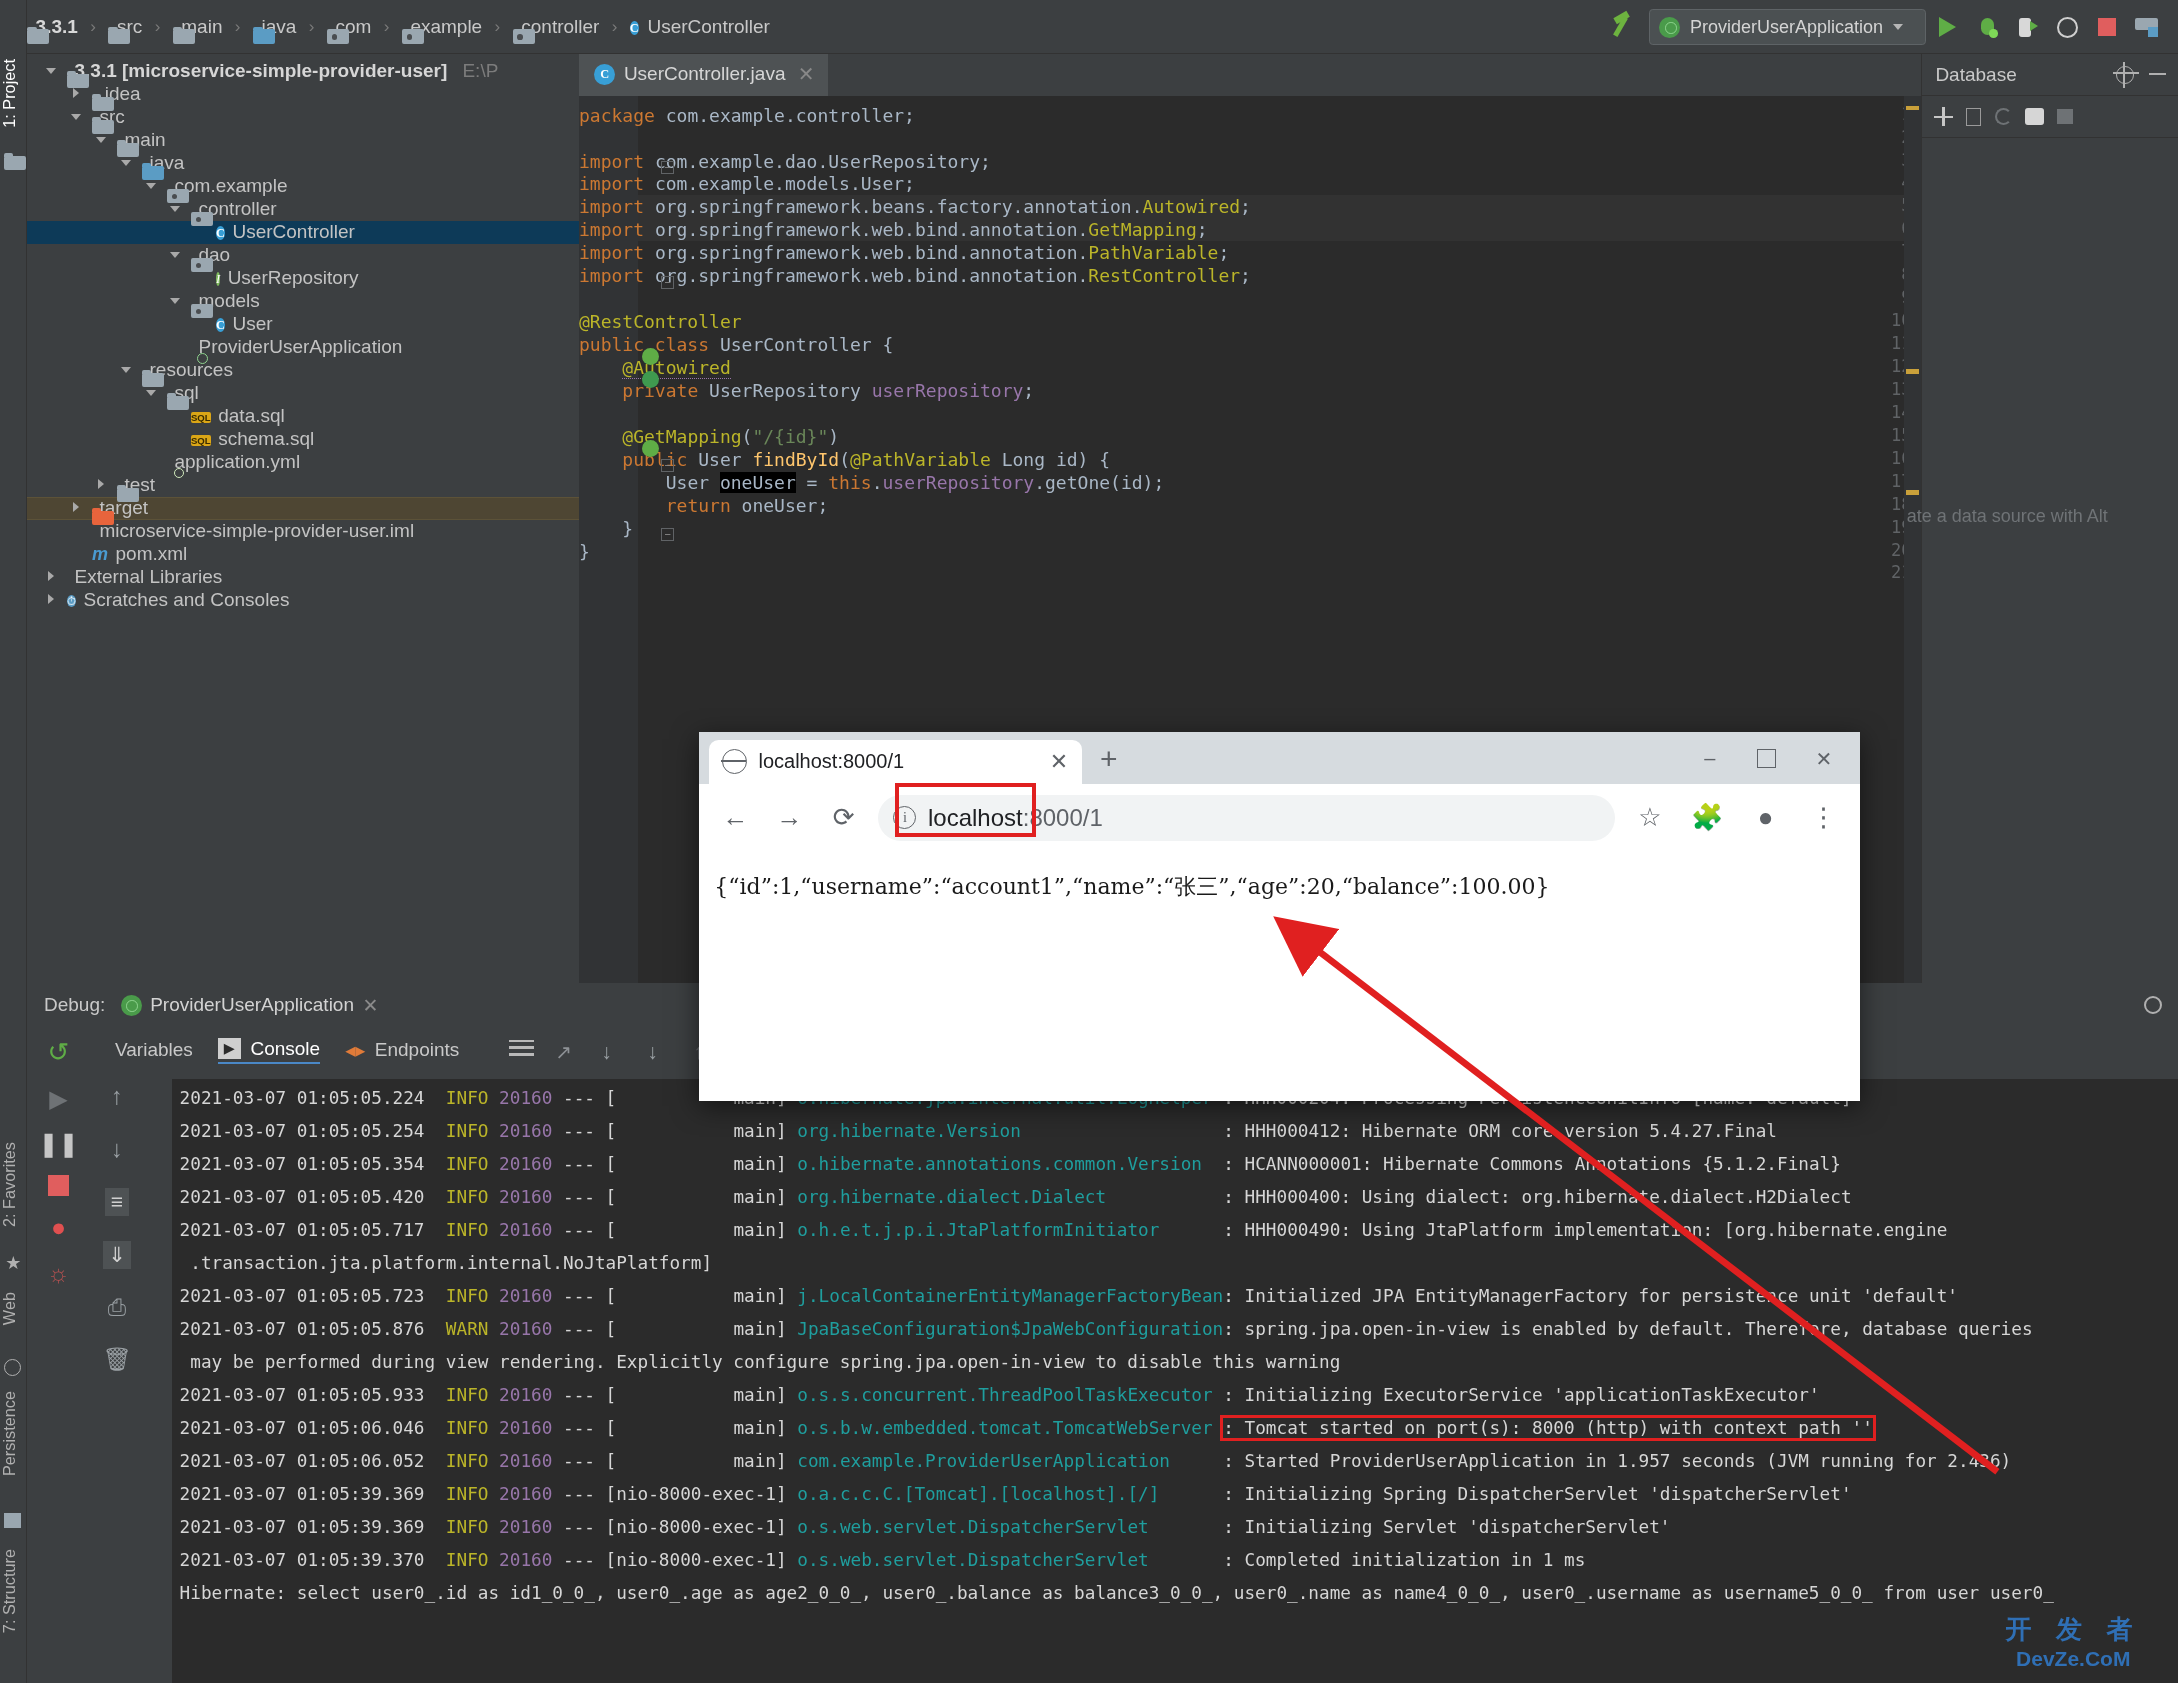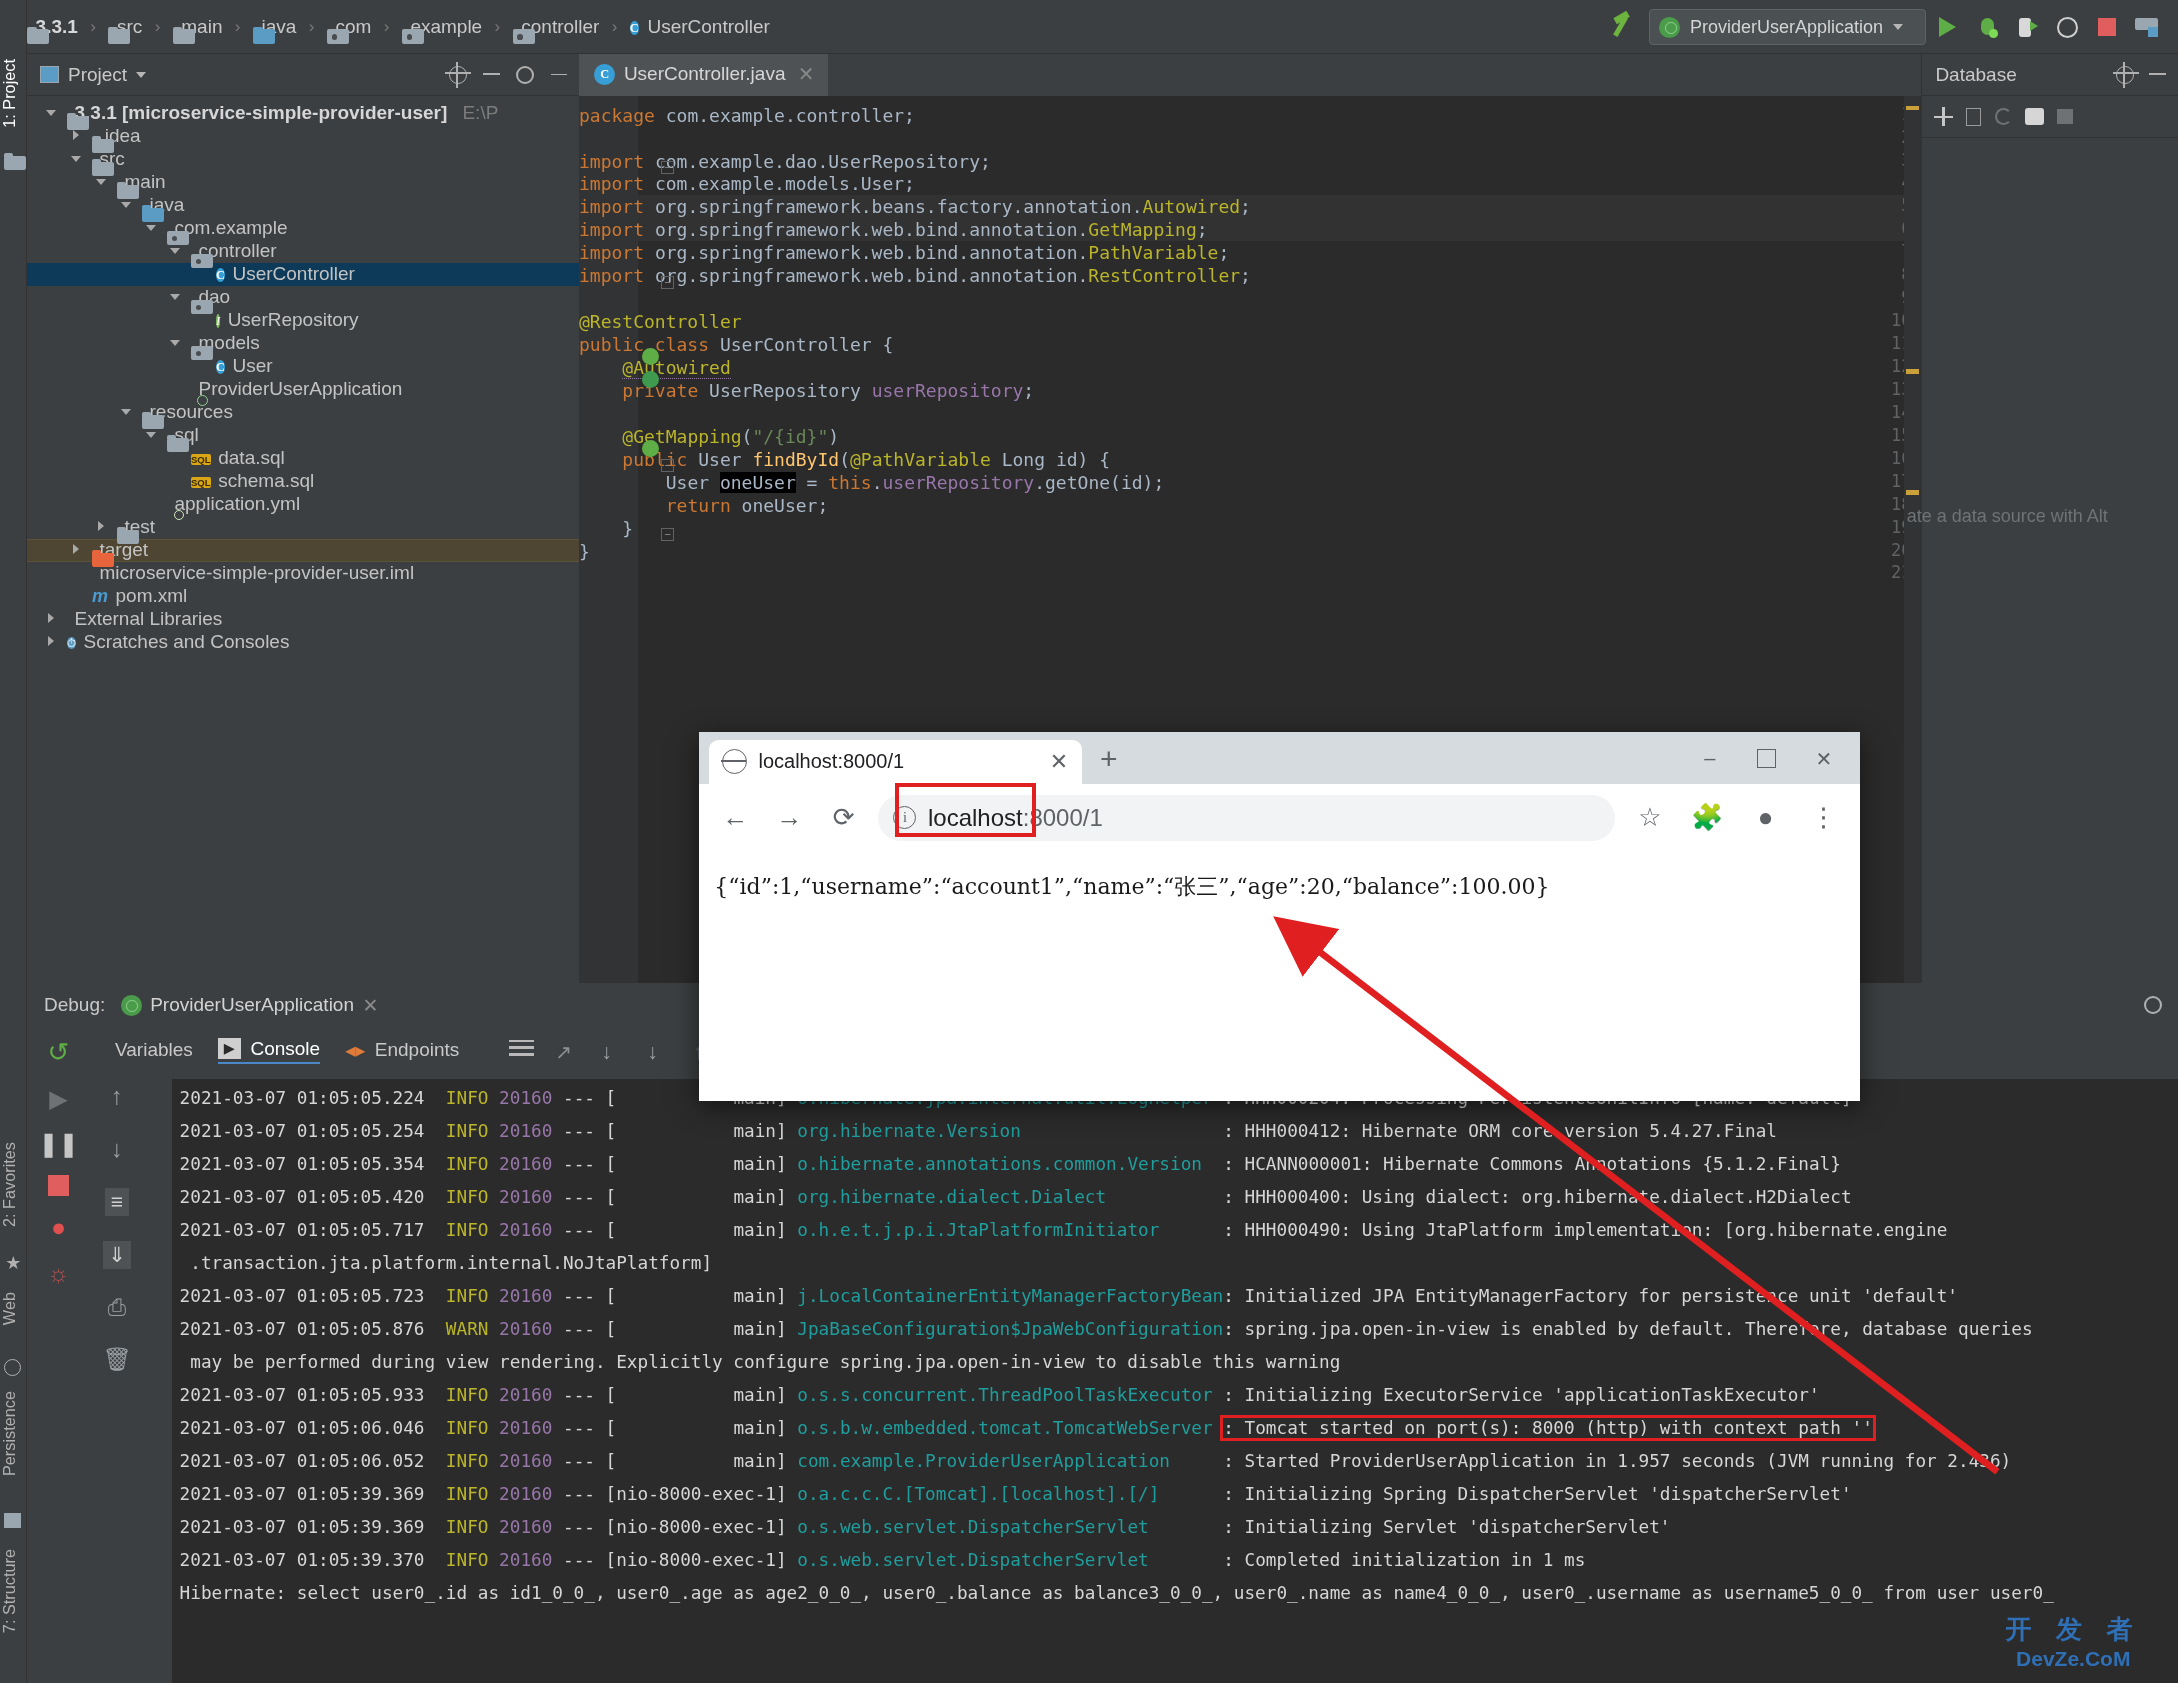--- a/index.html
+++ b/index.html
@@ -288,38 +288,20 @@
       <div style="width:17px;height:17px;border-radius:50%;border:1.9px solid #b0b0b0;"></div>
     </div>
     <div class="vlabel" style="top:1391px;">Persistence</div>
     <div class="vicon" style="top:1513px;">
       <div style="width:17px;height:15.3px;background:#9aa7b0;"></div>
     </div>
     <div class="vlabel" style="top:1549px;">7: Structure</div>
   </div>
 
   <div class="projpanel">
-    <div class="projhdr">
-      <span class="winicon"></span>
-      <span class="proj-title">Project</span>
-      <span class="tri-d"></span>
-      <span class="hdr-spacer"></span>
-      <span class="hicon">
-          <span class="target-ic"></span>
-        </span>
-      <span class="hicon">
-          <span class="collapse-ic"></span>
-        </span>
-      <span class="hicon">
-          <span class="gear-ic"></span>
-        </span>
-      <span class="hicon">
-          <span class="min-ic"></span>
-        </span>
-    </div>
     <div class="tree" id="tree">
         <div class="trow" style="padding-left: 17px;">
           <span class="twist down"></span>
           <span class="ic"><span class="folder-ic"></span></span>
           <span class="tname bold">3.3.1 [microservice-simple-provider-user]</span>
           <span class="tpath">E:\P</span>
         </div>
         <div class="trow" style="padding-left: 42px; align-items: center;">
           <span class="twist right"></span>
           <span class="ic"><span class="folder-ic"></span></span>

